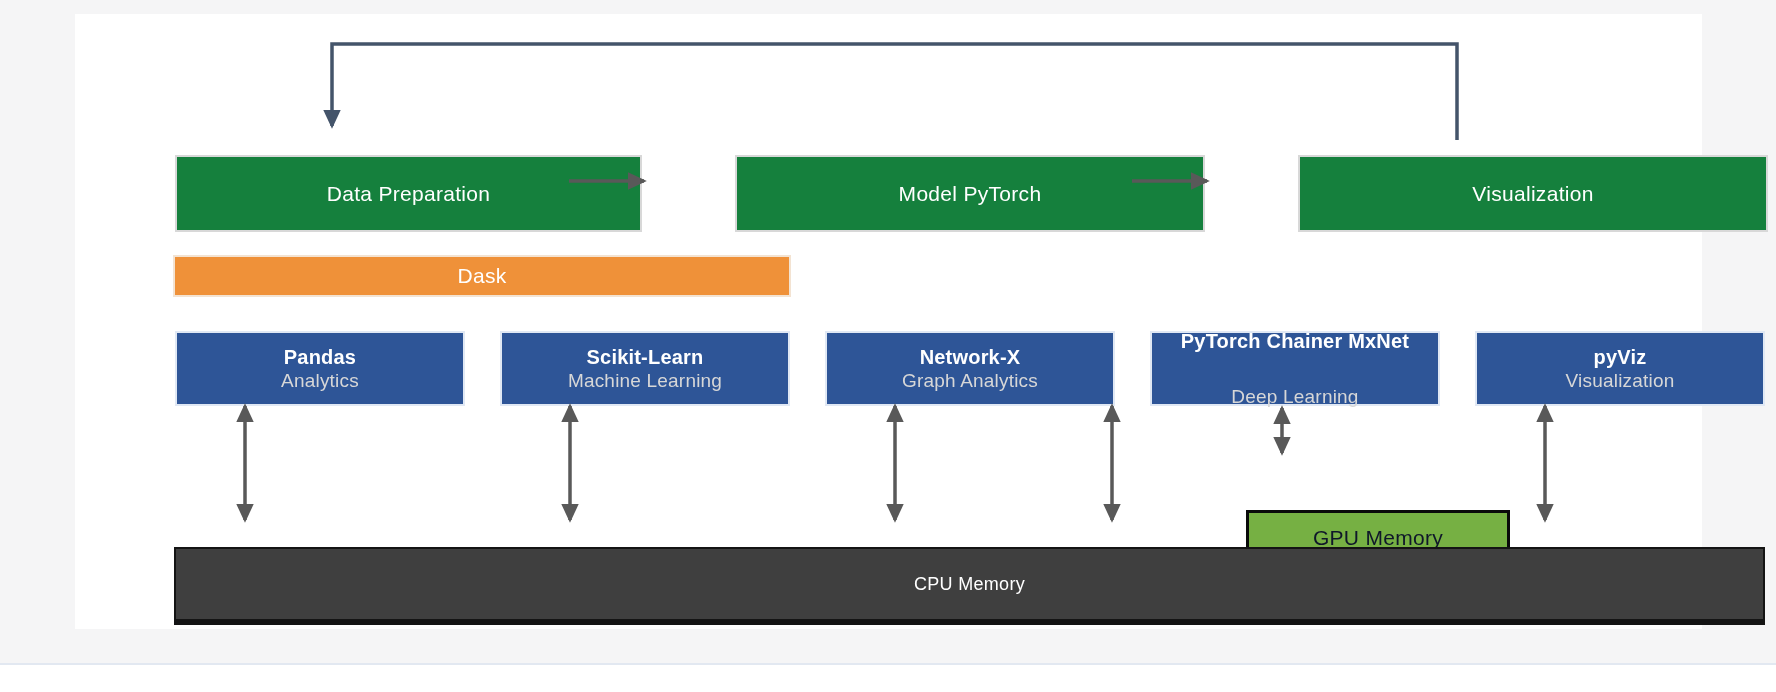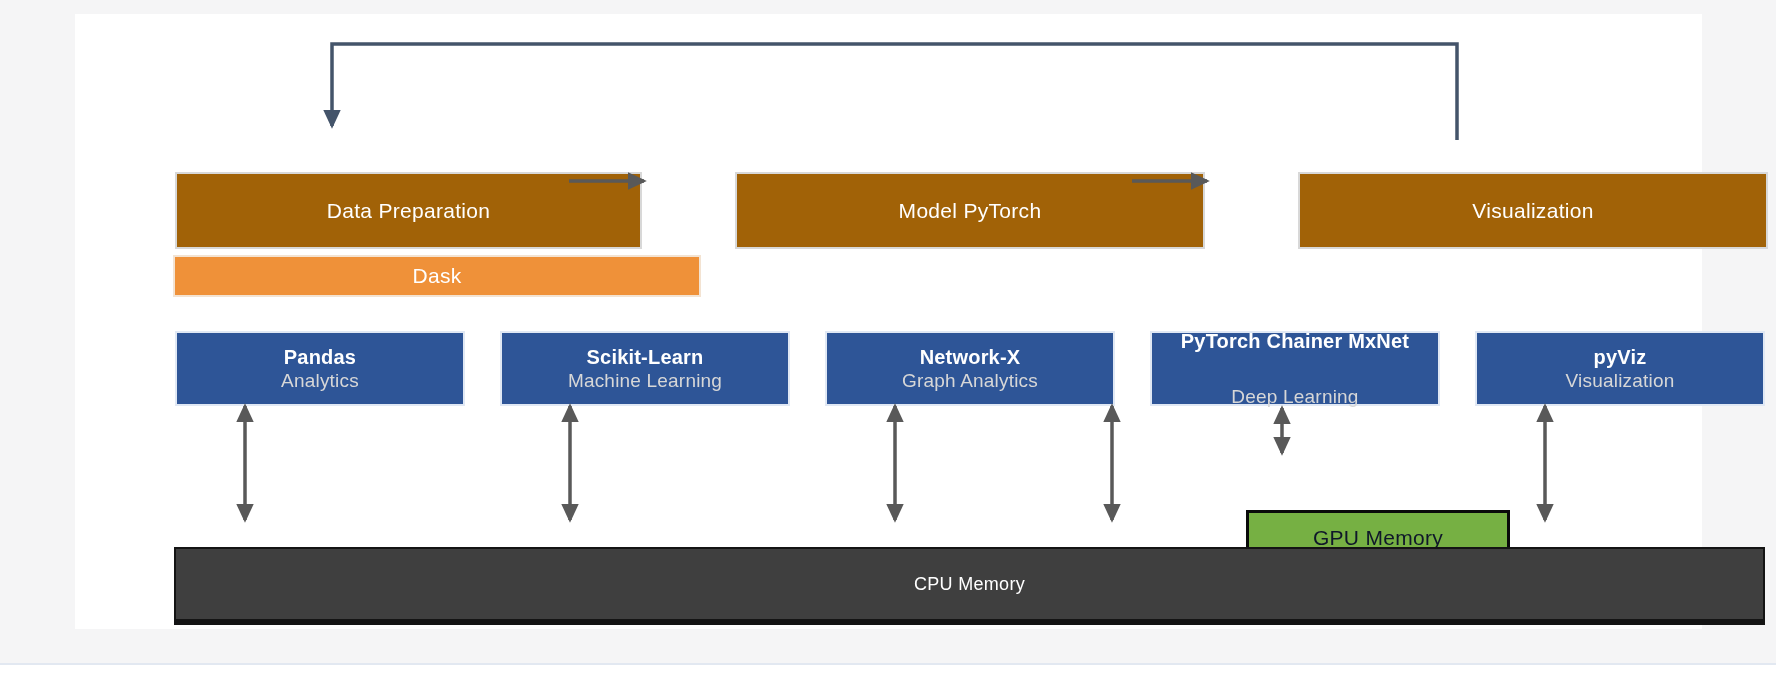--- a/index.html
+++ b/index.html
@@ -25,41 +25,41 @@
   #card {
     position: absolute;
     left: 75px; top: 14px;
     width: 1627px; height: 615px;
     background: #ffffff;
   }
 
   
   .step-box {
     position: absolute;
-    top: 158px;
+    top: 141px;
     height: 77px;
-    background: #a16207;
+    background: #15803d;
     border: 2px solid #d8d8d8;
     box-sizing: border-box;
     display: flex;
     align-items: center;
     justify-content: center;
     color: #ffffff;
     font-size: 21px;
     letter-spacing: 0.3px;
   }
   #step-data-prep { left: 100px; width: 467px; }
   #step-model-training { left: 660px; width: 470px; }
   #step-visualization { left: 1223px; width: 470px; }
 
   
   #dask-bar {
     position: absolute;
     left: 98px; top: 241px;
-    width: 528px; height: 42px;
+    width: 618px; height: 42px;
     background: #ef9139;
     border: 2px solid #f3e3d2;
     box-sizing: border-box;
     display: flex;
     align-items: center;
     justify-content: center;
     color: #ffffff;
     font-size: 21px;
     letter-spacing: 0.3px;
   }

